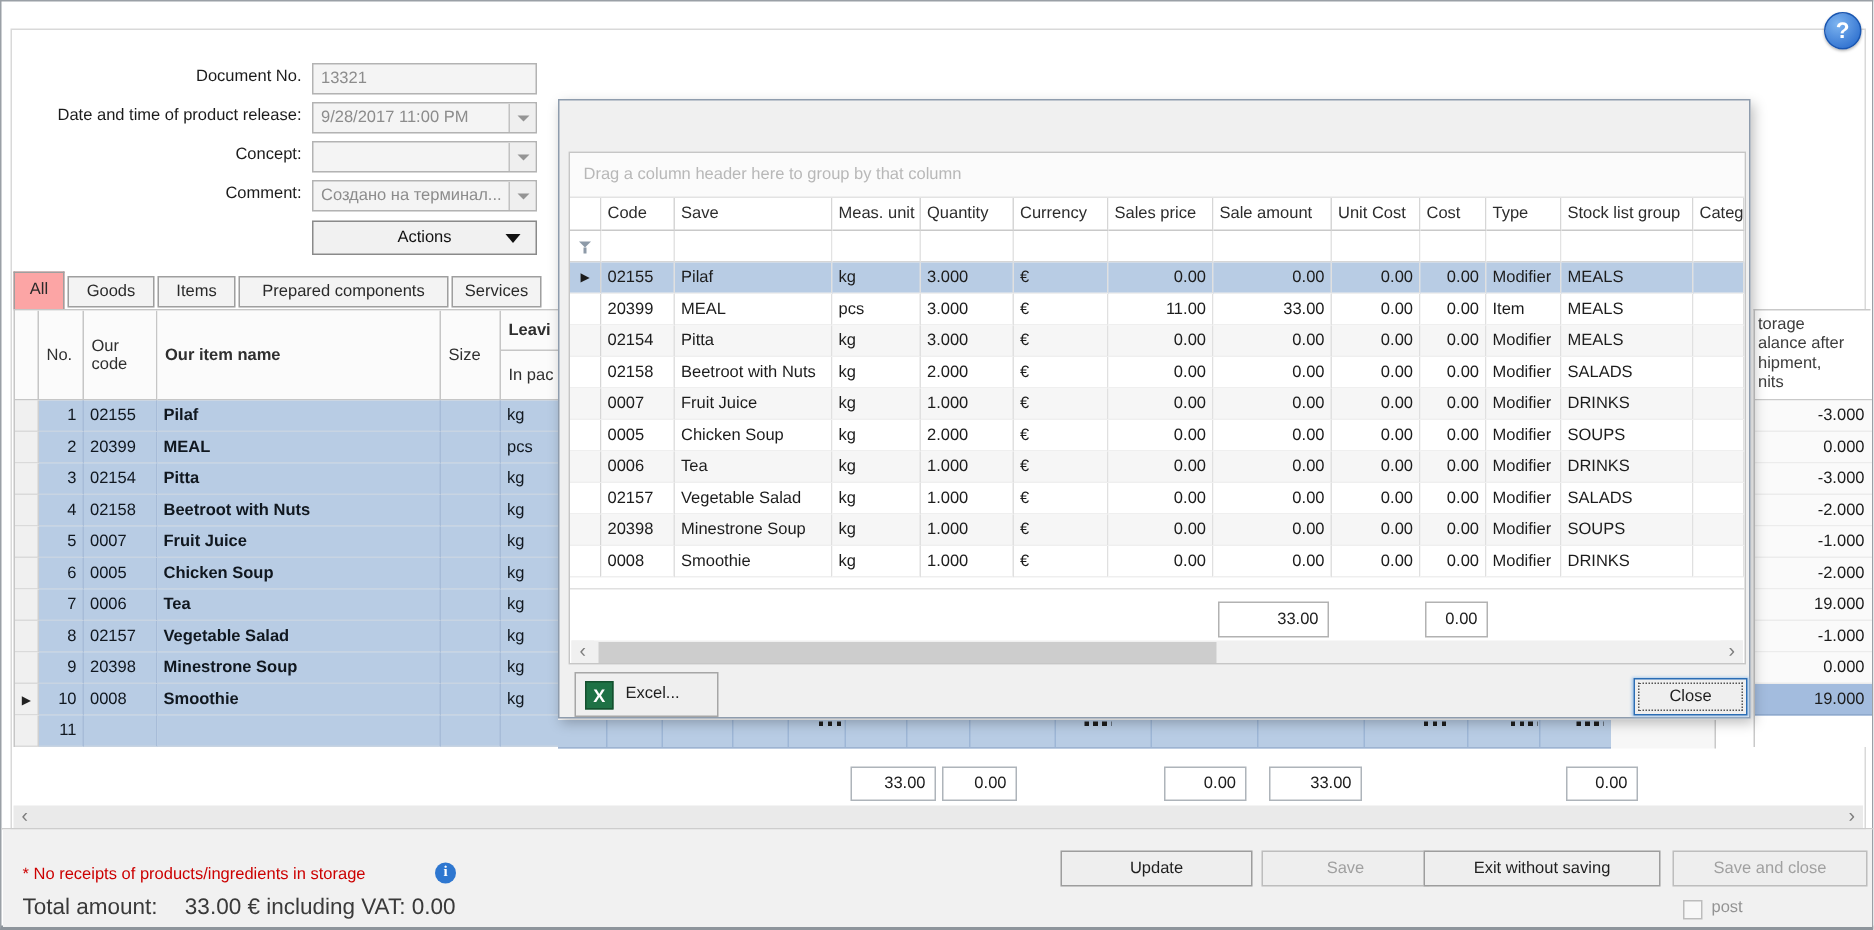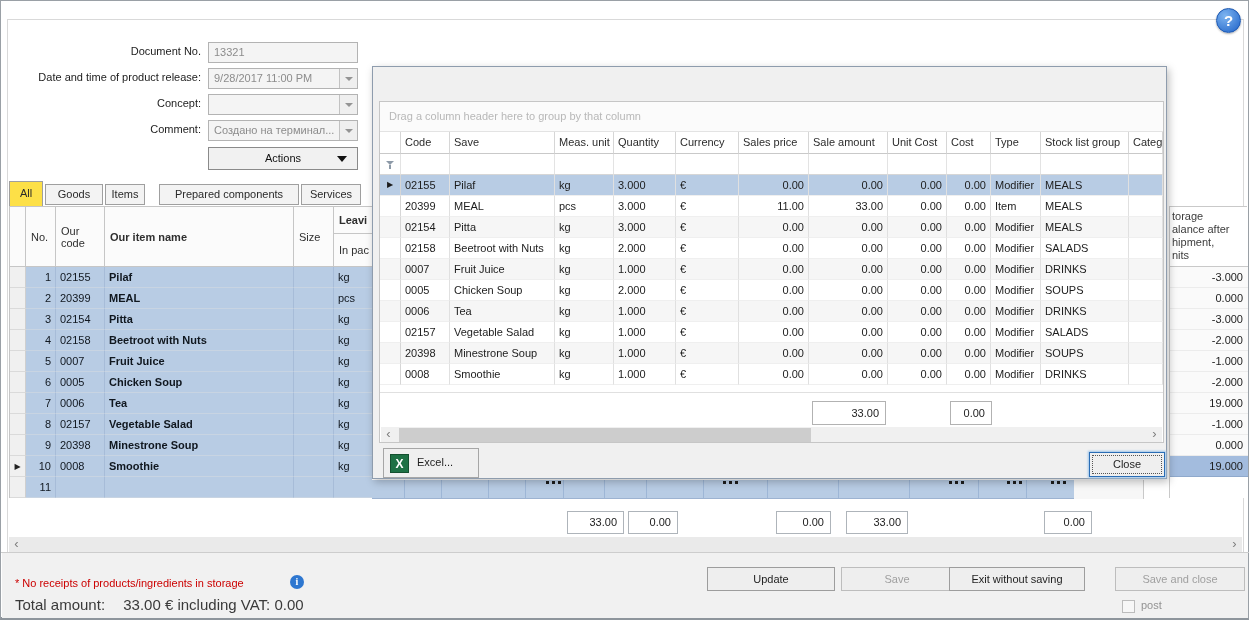--- a/index.html
+++ b/index.html
@@ -25,21 +25,21 @@
   .caret-down { position:absolute; left:5px; top:8px; width:0; height:0;
                 border-left:4px solid transparent; border-right:4px solid transparent; border-top:4px solid #949494; }
   .actions-btn { left:207px; top:146px; width:150px; height:23px; background:#f1f1f1; border:1px solid #8a8a8a;
                  text-align:center; line-height:21px; color:#111; cursor:pointer; }
   .actions-caret { position:absolute; right:10px; top:8px; width:0; height:0;
                    border-left:5px solid transparent; border-right:5px solid transparent; border-top:6px solid #111; }
 
   
   .tab { position:absolute; top:183px; height:21px; background:#f3f3f3; border:1px solid #9f9f9f;
          text-align:center; line-height:19px; color:#2a2a2a; cursor:pointer; }
-  .tab.active { top:180px; height:25px; background:#fde047; border-bottom:none; line-height:23px; }
+  .tab.active { top:180px; height:25px; background:#fca5a5; border-bottom:none; line-height:23px; }
 
   
   #ltable { left:8px; top:205px; width:363px; height:292px; overflow:hidden; border-left:1px solid #c6c6c6; border-top:1px solid #c6c6c6; }
   .lh-cell { position:absolute; top:0; height:60px; background:#fbfbfb; border-right:1px solid #c6c6c6;
              border-bottom:1px solid #c6c6c6; color:#2f2f2f; }
   .lh-text { position:absolute; left:5px; top:50%; transform:translateY(-50%); }
   .l-row { position:absolute; left:0; width:440px; height:21px; }
   .l-cell { position:absolute; top:0; height:21px; line-height:20px; padding:0 4px; overflow:hidden; white-space:nowrap;
             border-right:1px solid #a7bcd8; border-bottom:1px solid #c8d4e2; background:#b8cce4; color:#10171f; }
   .l-ind { background:#f0f0f0; border-right:1px solid #cfcfcf; border-bottom:1px solid #dadada; }
@@ -152,21 +152,21 @@
   <div class="abs f-input" style="top:119px">
     <span>Создано на терминал...</span>
     <span class="f-combo-btn">
         <span class="caret-down"></span>
       </span>
   </div>
 
   <div id="tabs">
       <div class="tab active" style="left:8px;width:34px">All</div>
       <div class="tab" style="left:44px;width:58px">Goods</div>
-      <div class="tab" style="left:104px;width:40px">Items</div>
+      <div class="tab" style="left:104px;width:52px">Items</div>
       <div class="tab" style="left:158px;width:140px">Prepared components</div>
       <div class="tab" style="left:300px;width:60px">Services</div>
     </div>
 
   <div class="abs" id="ltable">
     <div class="lh-cell" style="left:0;width:16px"></div>
     <div class="lh-cell" style="left:16px;width:30px">
         <span class="lh-text">No.</span>
       </div>
     <div class="lh-cell" style="left:46px;width:49px">
@@ -334,21 +334,21 @@
   <div class="abs" id="footer">
     <div class="warn">* No receipts of products/ingredients in storage</div>
     <div class="info-icon">i</div>
     <div class="total-line">
       <span>Total amount:</span>
       <span style="margin-left:14px">33.00 € including VAT: 0.00</span>
     </div>
     <div id="fbtns">
         <div class="fbtn" style="left:705px;width:128px">Update</div>
         <div class="fbtn disabled" style="left:839px;width:112px">Save</div>
-        <div class="fbtn" style="left:947px;width:136px">Exit without saving</div>
+        <div class="fbtn" style="left:947px;width:158px">Exit without saving</div>
         <div class="fbtn disabled" style="left:1113px;width:130px">Save and close</div>
       </div>
     <div class="post-box"></div>
     <div class="post-label">post</div>
   </div>
 
   <div class="abs" id="dialog">
     <div id="d-panel">
       <div class="d-hint">Drag a column header here to group by that column</div>
       <div id="d-headers">

